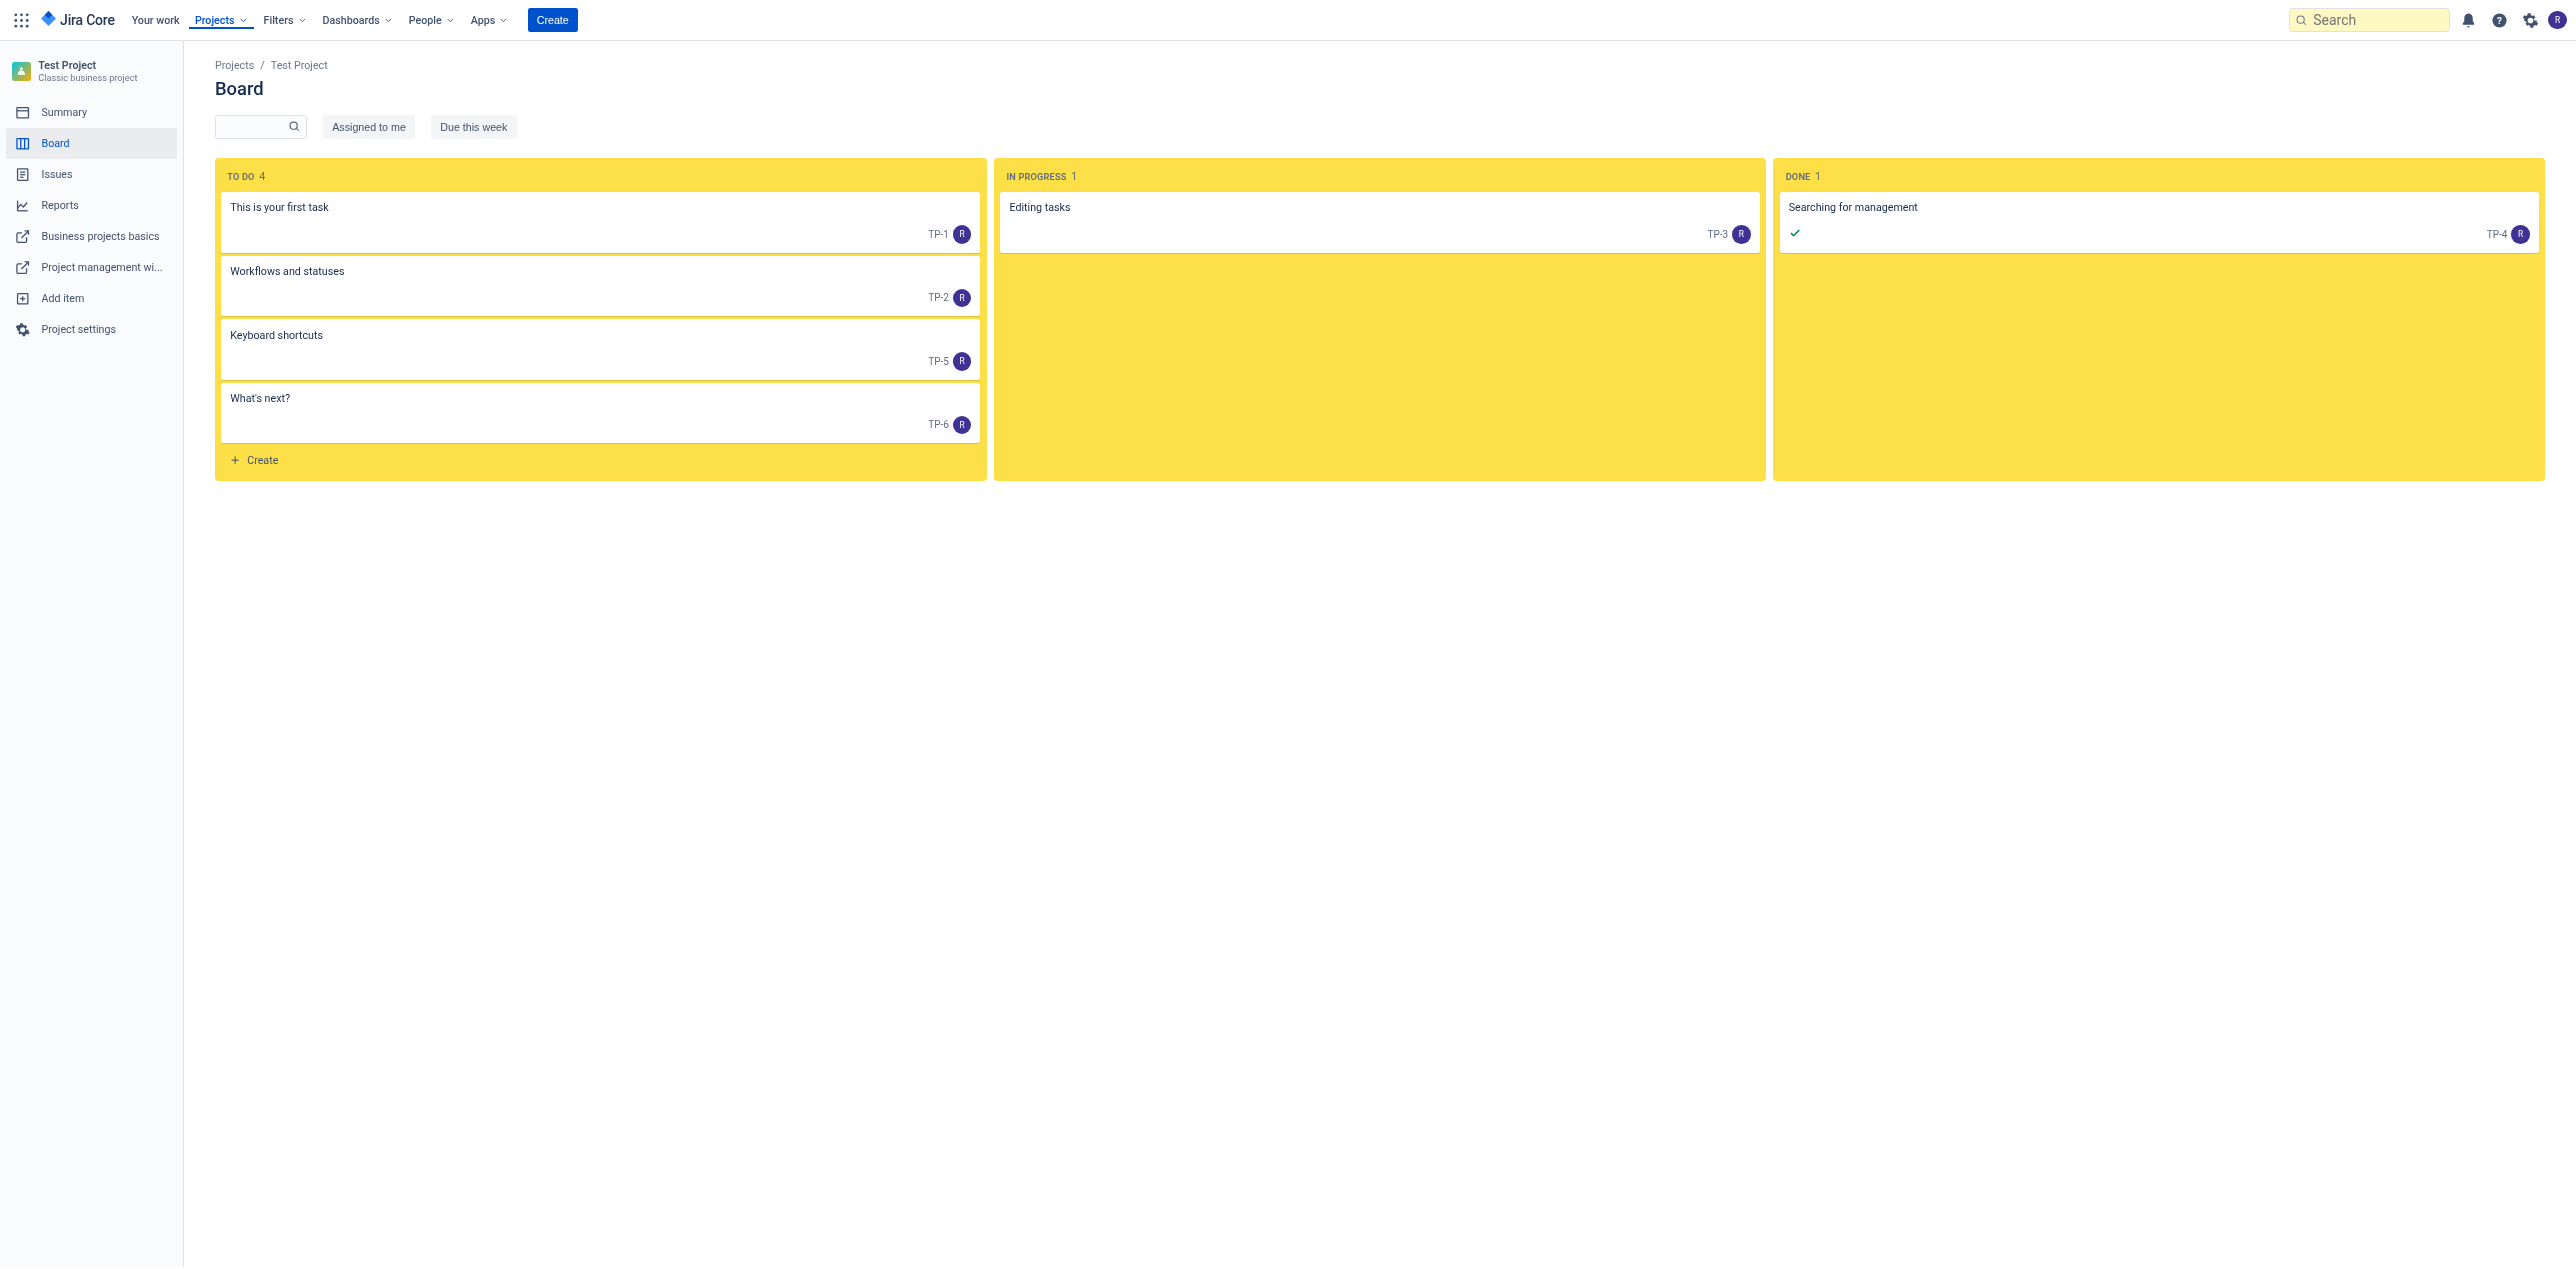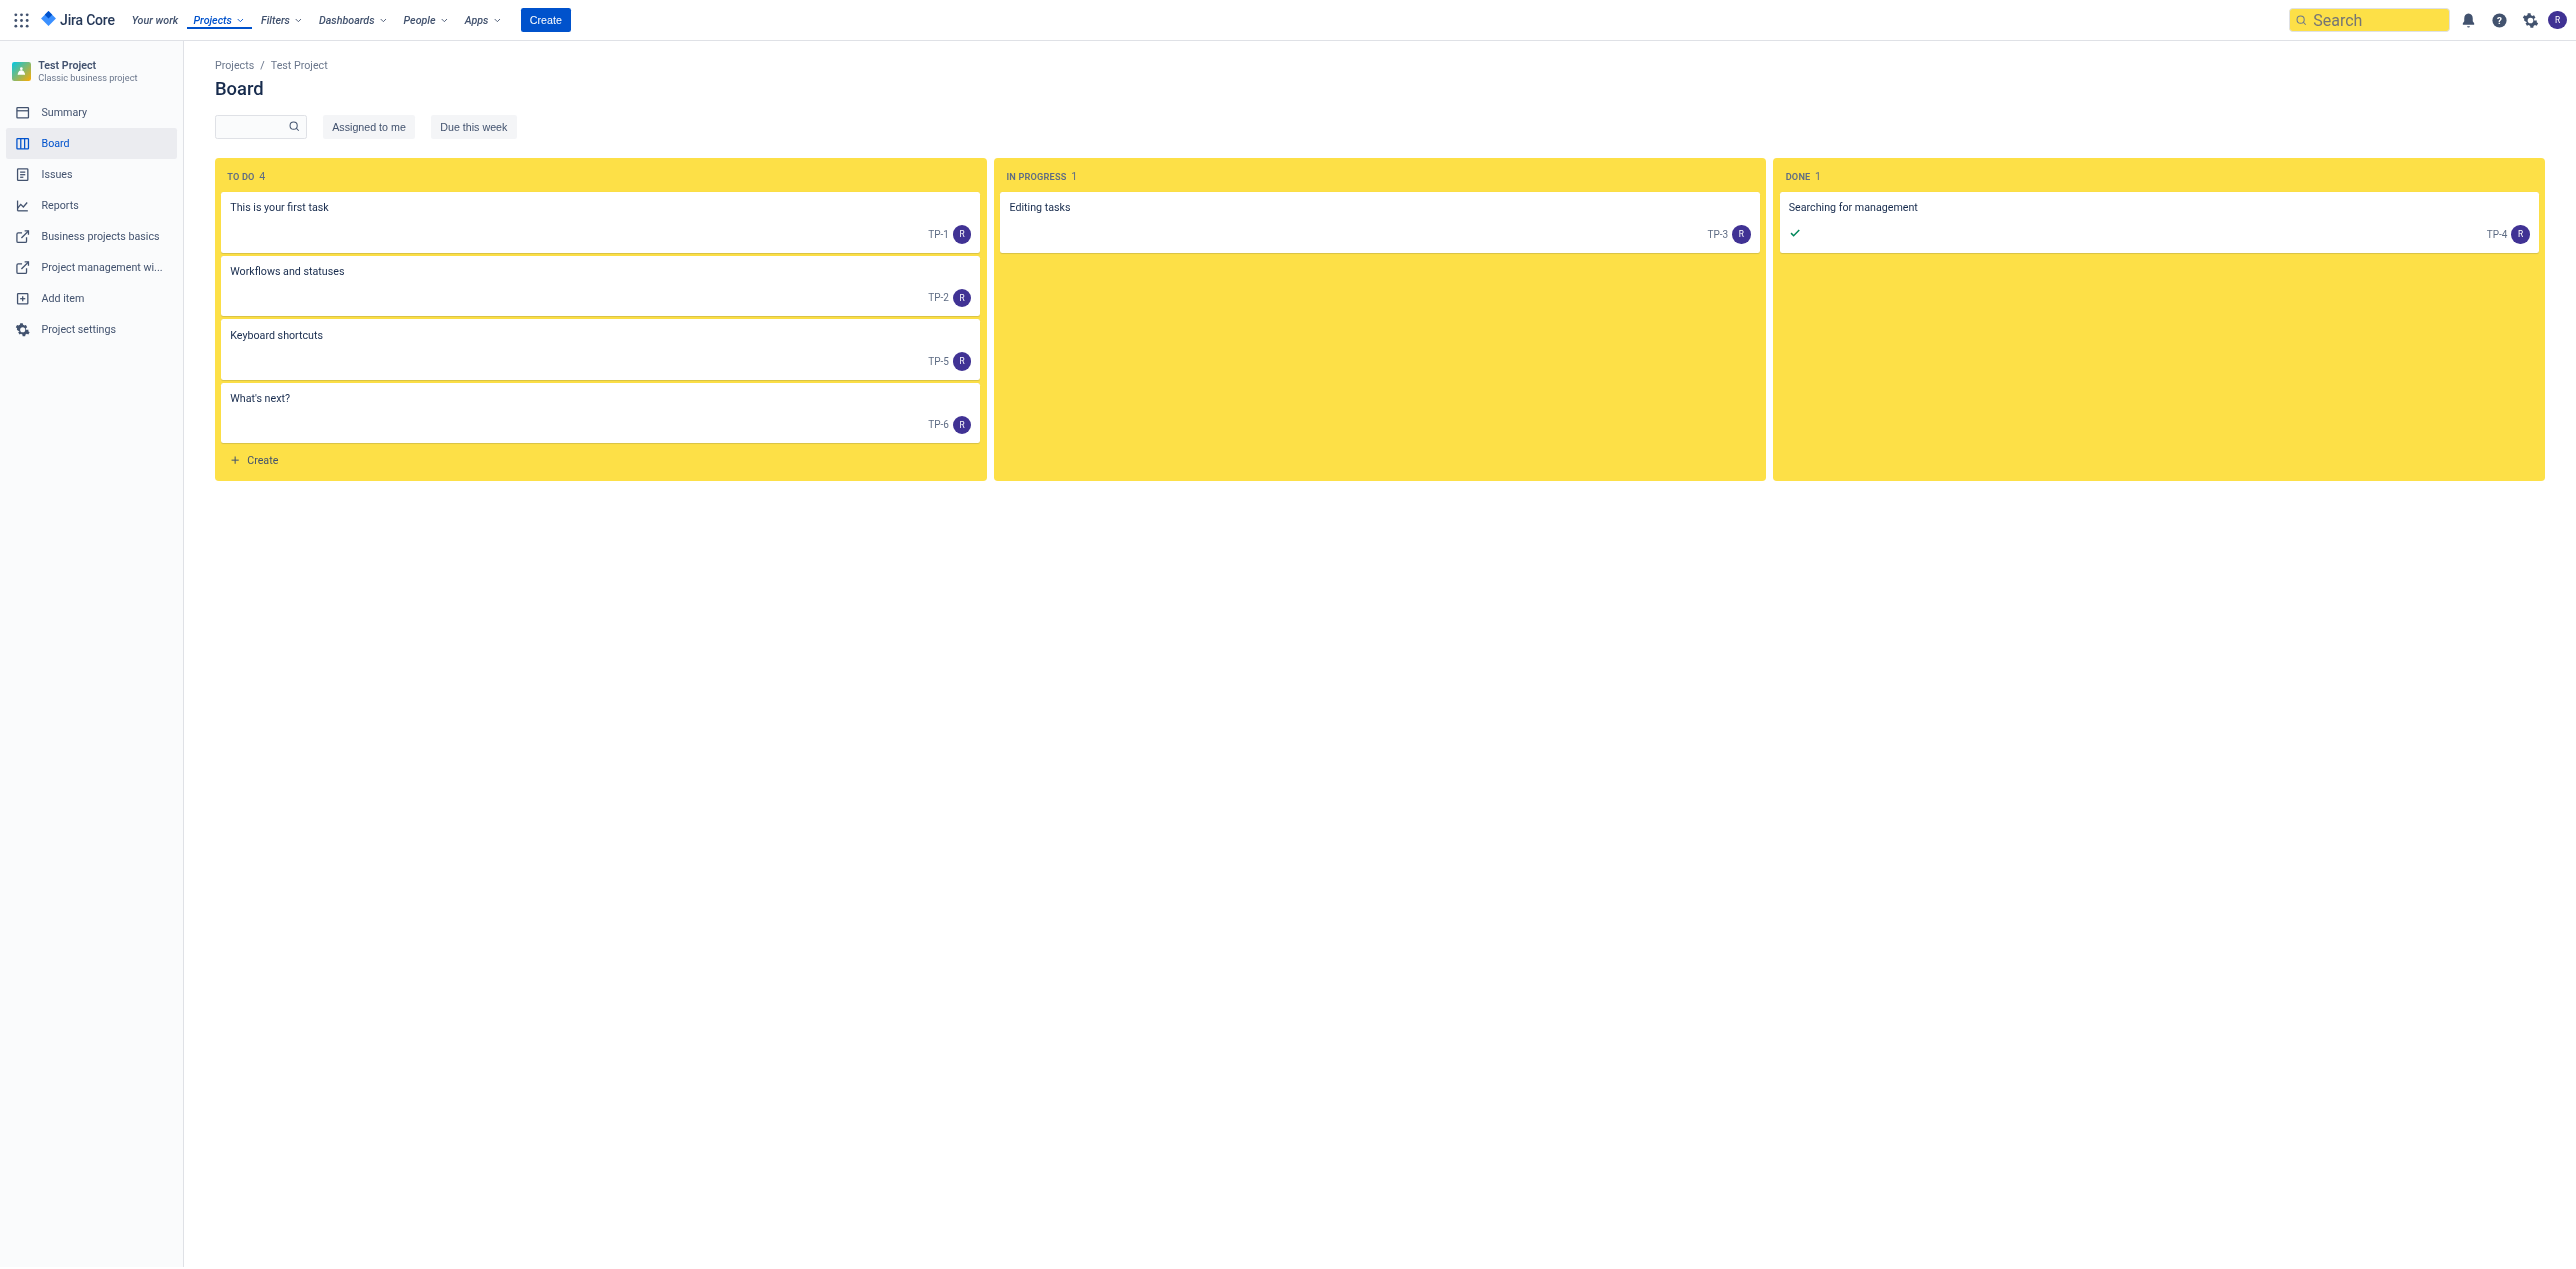--- a/index.html
+++ b/index.html
@@ -7,28 +7,28 @@
 
 
 .topnav { height: 41px; display: flex; align-items: center; padding: 0 9.2px; border-bottom: 0.8px solid #dfe1e6; }
 .topnav-left { display: flex; align-items: center; gap: 3.1px; }
 .app-switcher { width: 24.6px; height: 24.6px; display: flex; align-items: center; justify-content: center; cursor: pointer; border-radius: 2.3px; }
 .app-switcher svg { width: 17px; height: 17px; }
 .logo-wrap { display: flex; align-items: center; gap: 3.1px; margin: 0 7.7px 0 3.1px; cursor: pointer; }
 .logo-mark svg { width: 17px; height: 17px; }
 .logo-text { font-size: 14px; font-weight: 500; color: #253858; letter-spacing: -0.2px; }
 .nav-items { display: flex; align-items: center; height: 100%; gap: 3.1px; }
-.nav-item { height: 100%; display: flex; align-items: center; padding: 0 6.1px; color: #42526e; font-weight: 500; cursor: pointer; border-bottom: 2.3px solid transparent; border-top: 2.3px solid transparent; gap: 3.1px; font-style: italic; }
+.nav-item { height: 100%; display: flex; align-items: center; padding: 0 6.1px; color: #42526e; font-weight: 500; cursor: pointer; border-bottom: 2.3px solid transparent; border-top: 2.3px solid transparent; gap: 3.1px; }
 .nav-item.active { color: #0052cc; border-bottom-color: #0052cc; }
 .chev { width: 10.7px; height: 10.7px; }
 .chev path { stroke: currentColor; stroke-width: 2; fill: none; }
 .create-btn { margin-left: 9.2px; background: #0052cc; color: #fff; border: none; padding: 0 9.2px; height: 24.6px; border-radius: 2.3px; font-weight: 500; font-size: 10.7px; cursor: pointer; }
 .topnav-right { margin-left: auto; display: flex; align-items: center; gap: 6.1px; }
 .search-box { position: relative; }
-.search-box input { width: 161px; height: 24.6px; padding: 0 6.1px 0 23px; border: 1.5px solid #dfe1e6; border-radius: 3.8px; font-size: 16px; background: #fde047; }
+.search-box input { width: 161px; height: 24.6px; padding: 0 6.1px 0 23px; border: 1.5px solid #dfe1e6; border-radius: 3.8px; font-size: 14px; background: #fef9c3; }
 .search-box svg { position: absolute; left: 6.1px; top: 6.1px; width: 12.3px; height: 12.3px; color: #6b778c; }
 .icon-btn { width: 24.6px; height: 24.6px; display: flex; align-items: center; justify-content: center; cursor: pointer; color: #42526e; border-radius: 50%; }
 .icon-btn svg { width: 17px; height: 17px; }
 .avatar-top { width: 18.4px; height: 18.4px; border-radius: 50%; background: #403294; color: #fff; font-size: 8.4px; display: flex; align-items: center; justify-content: center; cursor: pointer; }
 
 
 .layout { display: flex; height: calc(100vh - 43px); }
 
 
 .sidebar { width: 184px; background: #fafbfc; border-right: 0.8px solid #dfe1e6; padding: 18.4px 6.1px; }

